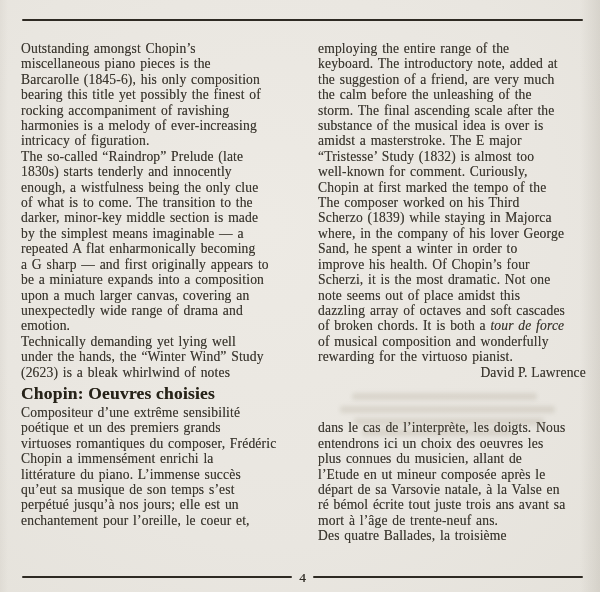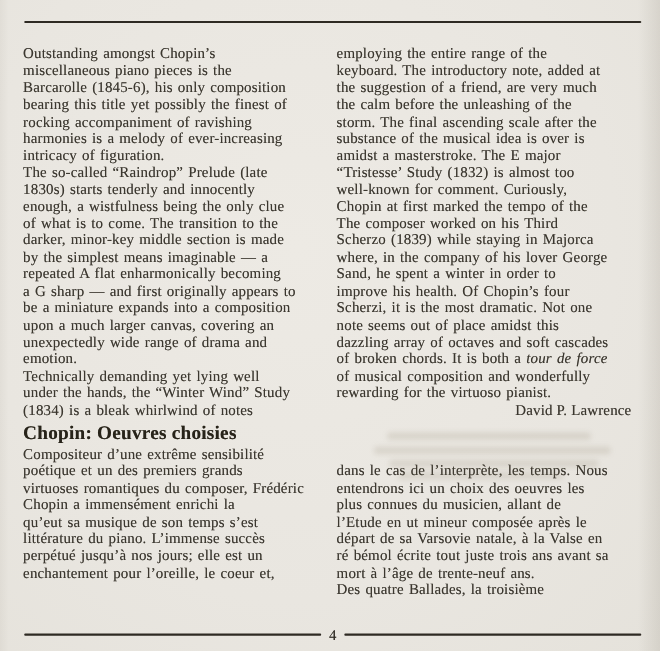--- a/index.html
+++ b/index.html
@@ -10,21 +10,21 @@
     font-family:"Liberation Serif","DejaVu Serif",serif;
     color:#3b372f;
     overflow:hidden;
   }
   .rule-top{
     position:absolute;left:22px;top:19px;width:561px;height:2px;
     background:#2e2a23;border-radius:1px;
   }
   .col{position:absolute;top:41px;}
   .col-left{left:21px;width:284px;}
-  .col-right{left:306px;width:273px;}
+  .col-right{left:318px;width:273px;}
   .ln{
     white-space:nowrap;
     font-size:13.6px;line-height:15.4px;
     letter-spacing:0.15px;word-spacing:1.1px;
     text-shadow:0 0 0.5px rgba(59,55,47,0.55);
   }
   .it{font-style:italic;}
   .heading{
     margin:1px 0 0 0;
     font-size:17.5px;font-weight:bold;line-height:24px;
@@ -89,32 +89,32 @@
       <div class="ln">darker, minor-key middle section is made</div>
       <div class="ln">by the simplest means imaginable — a</div>
       <div class="ln">repeated A flat enharmonically becoming</div>
       <div class="ln">a G sharp — and first originally appears to</div>
       <div class="ln">be a miniature expands into a composition</div>
       <div class="ln">upon a much larger canvas, covering an</div>
       <div class="ln">unexpectedly wide range of drama and</div>
       <div class="ln">emotion.</div>
       <div class="ln">Technically demanding yet lying well</div>
       <div class="ln">under the hands, the “Winter Wind” Study</div>
-      <div class="ln">(1834) is a bleak whirlwind of notes</div>
+      <div class="ln">(2623) is a bleak whirlwind of notes</div>
     </div>
 
     <h2 class="heading">Chopin: Oeuvres choisies</h2>
 
     <div>
       <div class="ln">Compositeur d’une extrême sensibilité</div>
       <div class="ln">poétique et un des premiers grands</div>
       <div class="ln">virtuoses romantiques du composer, Frédéric</div>
       <div class="ln">Chopin a immensément enrichi la</div>
+      <div class="ln">littérature du piano. L’immense succès</div>
       <div class="ln">qu’eut sa musique de son temps s’est</div>
-      <div class="ln">littérature du piano. L’immense succès</div>
       <div class="ln">perpétué jusqu’à nos jours; elle est un</div>
       <div class="ln">enchantement pour l’oreille, le coeur et,</div>
     </div>
   </div>
 
   <div class="col col-right">
     <div>
       <div class="ln">employing the entire range of the</div>
       <div class="ln">keyboard. The introductory note, added at</div>
       <div class="ln">the suggestion of a friend, are very much</div>
@@ -134,21 +134,21 @@
       <div class="ln">note seems out of place amidst this</div>
       <div class="ln">dazzling array of octaves and soft cascades</div>
       <div class="ln"><span>of broken chords. It is both a </span><span class="it">tour de force</span><span></span></div>
       <div class="ln">of musical composition and wonderfully</div>
       <div class="ln">rewarding for the virtuoso pianist.</div>
     </div>
 
     <div class="byline">David P. Lawrence</div>
 
     <div class="french-right">
-      <div class="ln">dans le cas de l’interprète, les temps. Nous</div>
+      <div class="ln">dans le cas de l’interprète, les doigts. Nous</div>
       <div class="ln">entendrons ici un choix des oeuvres les</div>
       <div class="ln">plus connues du musicien, allant de</div>
       <div class="ln">l’Etude en ut mineur composée après le</div>
       <div class="ln">départ de sa Varsovie natale, à la Valse en</div>
       <div class="ln">ré bémol écrite tout juste trois ans avant sa</div>
       <div class="ln">mort à l’âge de trente-neuf ans.</div>
       <div class="ln">Des quatre Ballades, la troisième</div>
     </div>
   </div>
 

